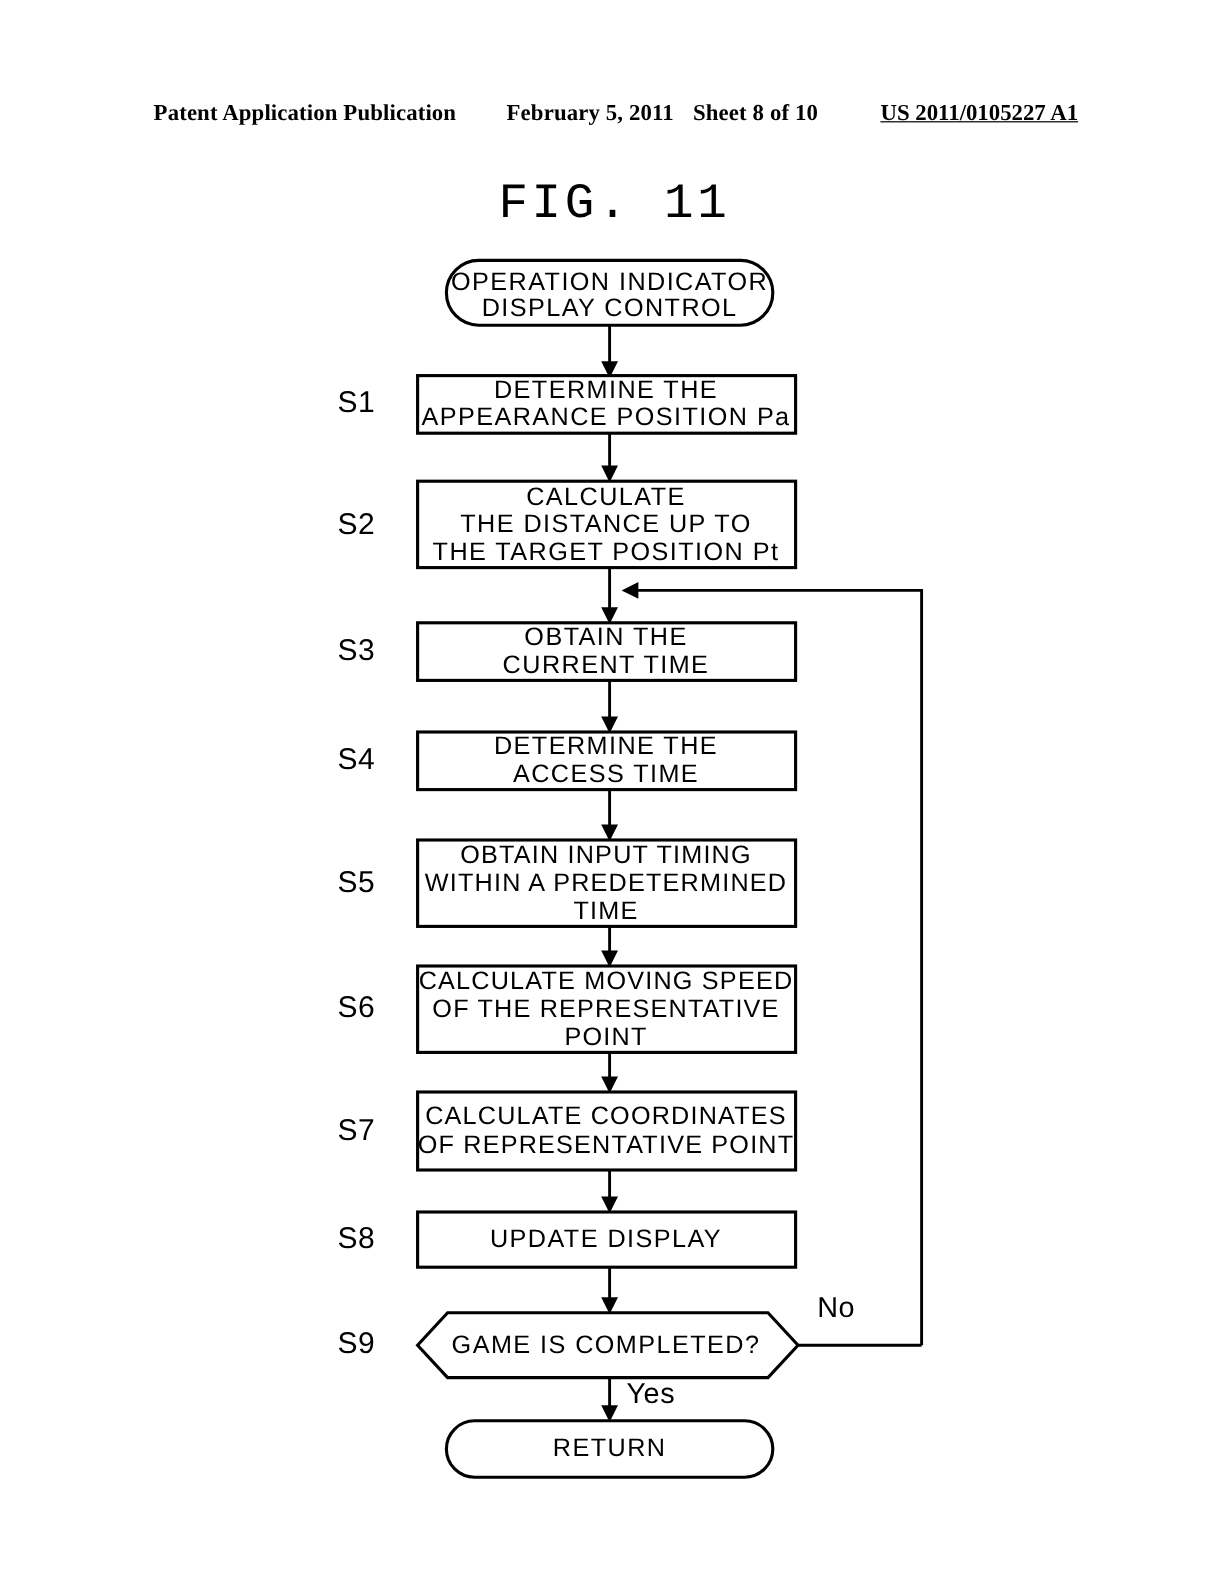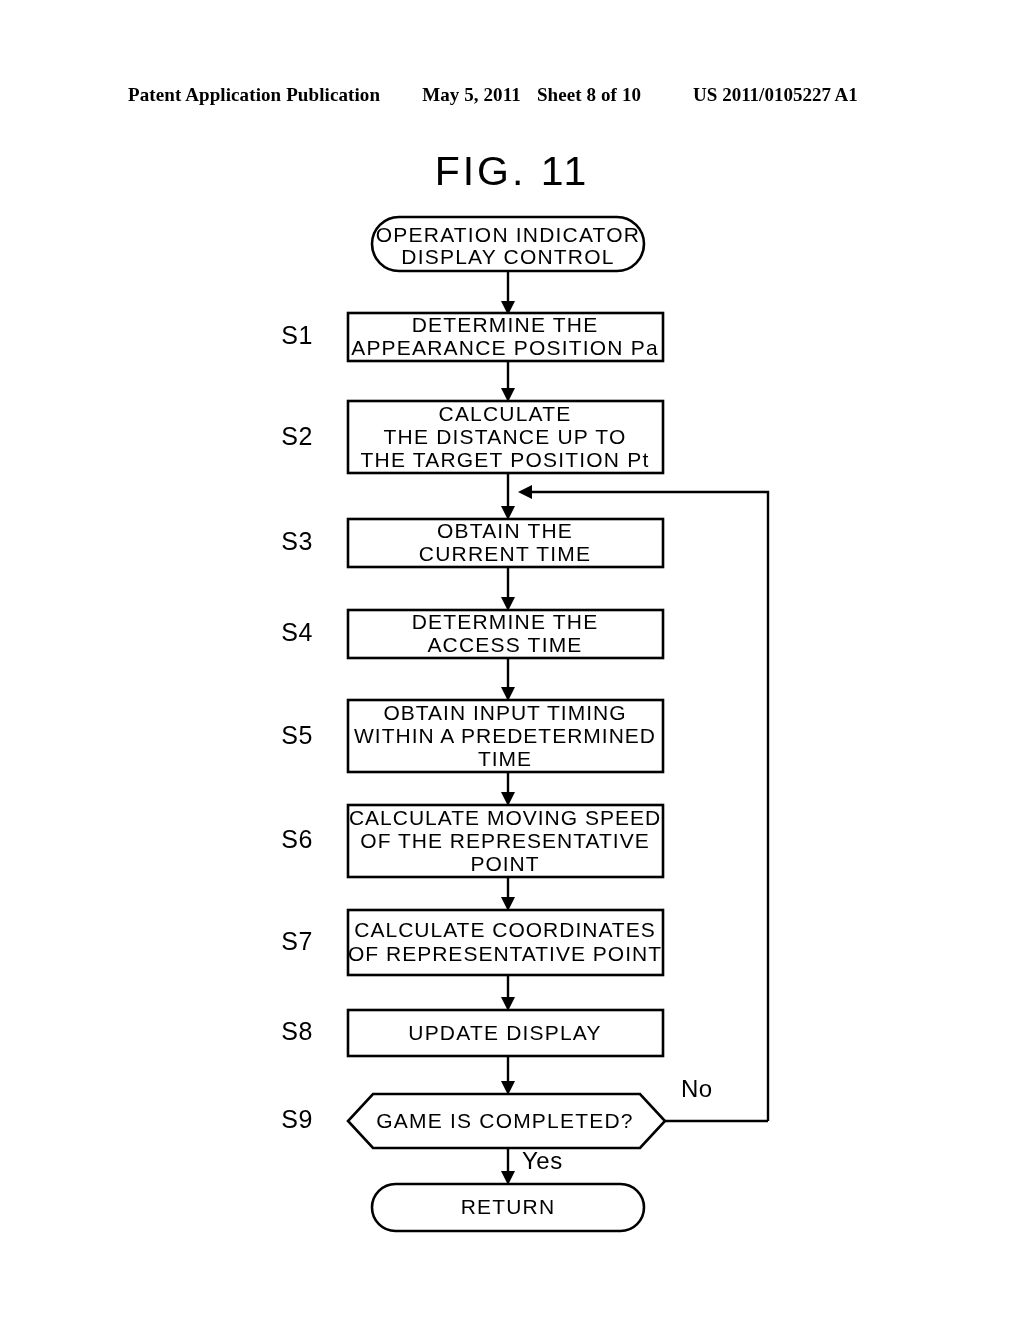--- a/index.html
+++ b/index.html
@@ -31,30 +31,30 @@
     align-items: baseline;
     font-family: "Liberation Serif", serif;
     font-weight: bold;
     font-size: 19px;
     letter-spacing: 0.1px;
     white-space: nowrap;
   }
   .pub-header .h-title { margin-right: 42px; text-align: center; }
   .pub-header .h-date  { margin-right: 16px; }
   .pub-header .h-sheet { margin-right: 52px; }
-  .pub-header .h-num   { letter-spacing: 0px; }
+  .pub-header .h-num   { letter-spacing: 0px; text-decoration: underline; }
 
   
   .fig-title {
     position: absolute;
     top: 148px;
     left: 0;
     width: 1024px;
     text-align: center;
-    font-family: Liberation Sans, sans-serif;
+    font-family: Liberation Mono, monospace;
     font-size: 41px;
     letter-spacing: 3px;
     font-weight: 400;
   }
 
   
   .flow-wrap {
     position: absolute;
     top: 200px;
     left: 0;
@@ -97,21 +97,21 @@
   }
   svg.flow text.tight { letter-spacing: 1px; }
 </style>
 </head>
 <body>
 
 <div class="page">
 
   <div class="pub-header">
     <span class="h-title">Patent Application Publication</span>
-    <span class="h-date">May 5, 2011</span>
+    <span class="h-date">February 5, 2011</span>
     <span class="h-sheet">Sheet 8 of 10</span>
     <span class="h-num">US 2011/0105227 A1</span>
   </div>
 
   <div class="fig-title">FIG. 11</div>
 
   <div class="flow-wrap">
     <svg class="flow" viewBox="0 0 1024 1060" xmlns="http://www.w3.org/2000/svg">
 
       <g>

